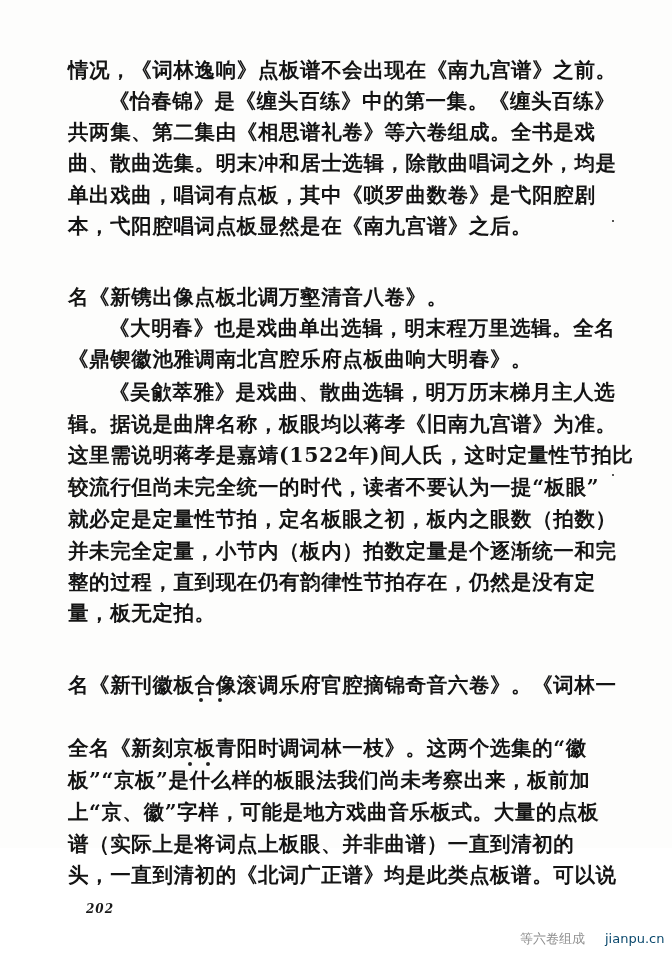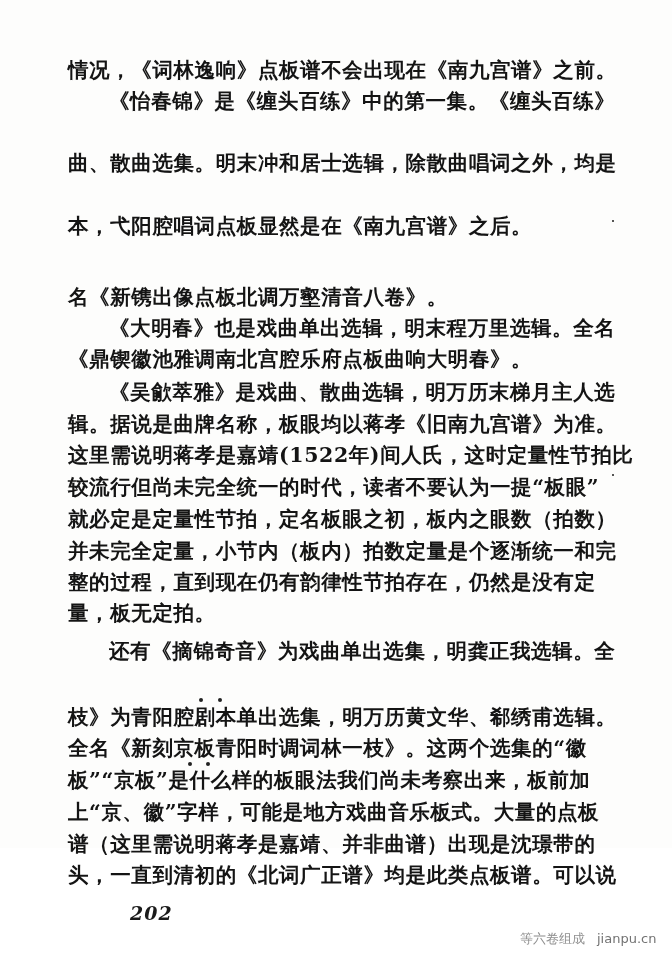--- a/index.html
+++ b/index.html
@@ -36,76 +36,76 @@
       left: 68px;
       text-indent: 41px;
     }
     .page-number {
       position: absolute;
       left: 86px;
       top: 902px;
       font-family: "DejaVu Serif", "Liberation Serif", serif;
       font-style: italic;
       font-weight: bold;
-      font-size: 19px;
+      font-size: 12px;
       letter-spacing: 1px;
       color: #1a1a1a;
-      margin-left: 44px;
     }
     .watermark {
       position: absolute;
       left: 520px;
       top: 930px;
       font-family: "DejaVu Sans", "Liberation Sans", sans-serif;
       font-size: 13px;
       color: #8f8f8f;
       white-space: nowrap;
     }
     .watermark .domain {
-      color: #737373;
-      margin-left: 12px;
+      color: #0c4a6e;
+      margin-left: 20px;
     }
     .dot {
       position: absolute;
       width: 4px; height: 4px;
       border-radius: 50%;
       background: #222;
     }
     .speck {
       position: absolute;
       width: 2px; height: 2px;
       background: #555;
     }
   </style>
 </head>
 <body>
 
 <div class="page">
 
   <div class="line" style="top:57px">情况，《词林逸响》点板谱不会出现在《南九宫谱》之前。</div>
   <div class="line indent" style="top:88px">《怡春锦》是《缠头百练》中的第一集。《缠头百练》</div>
+  <div class="line" style="top:119px">共两集、第二集由《相思谱礼卷》等六卷组成。全书是戏</div>
   <div class="line" style="top:150px">曲、散曲选集。明末冲和居士选辑，除散曲唱词之外，均是</div>
+  <div class="line" style="top:182px">单出戏曲，唱词有点板，其中《唢罗曲数卷》是弋阳腔剧</div>
   <div class="line" style="top:213px">本，弋阳腔唱词点板显然是在《南九宫谱》之后。</div>
   <div class="line" style="top:284px">名《新镌出像点板北调万壑清音八卷》。</div>
   <div class="line indent" style="top:315px">《大明春》也是戏曲单出选辑，明末程万里选辑。全名</div>
   <div class="line" style="top:346px">《鼎锲徽池雅调南北宫腔乐府点板曲响大明春》。</div>
   <div class="line indent" style="top:379px">《吴歈萃雅》是戏曲、散曲选辑，明万历末梯月主人选</div>
   <div class="line" style="top:411px">辑。据说是曲牌名称，板眼均以蒋孝《旧南九宫谱》为准。</div>
   <div class="line" style="top:442px">这里需说明蒋孝是嘉靖(1522年)间人氏，这时定量性节拍比</div>
   <div class="line" style="top:474px">较流行但尚未完全统一的时代，读者不要认为一提“板眼”</div>
   <div class="line" style="top:506px">就必定是定量性节拍，定名板眼之初，板内之眼数（拍数）</div>
   <div class="line" style="top:538px">并未完全定量，小节内（板内）拍数定量是个逐渐统一和完</div>
   <div class="line" style="top:569px">整的过程，直到现在仍有韵律性节拍存在，仍然是没有定</div>
   <div class="line" style="top:600px">量，板无定拍。</div>
-  <div class="line indent" style="top:638px">还有《摘锦奇音》为戏曲单出选集，明龚正我选辑。全</div>
-  <div class="line" style="top:704px">枝》为青阳腔剧本单出选集，明万历黄文华、郗绣甫选辑。</div>
+  <div class="line" style="top:672px">名《新刊徽板合像滚调乐府官腔摘锦奇音六卷》。《词林一</div>
   <div class="line" style="top:735px">全名《新刻京板青阳时调词林一枝》。这两个选集的“徽</div>
   <div class="line" style="top:767px">板”“京板”是什么样的板眼法我们尚未考察出来，板前加</div>
   <div class="line" style="top:799px">上“京、徽”字样，可能是地方戏曲音乐板式。大量的点板</div>
-  <div class="line" style="top:831px">谱（这里需说明蒋孝是嘉靖、并非曲谱）出现是沈璟带的</div>
+  <div class="line" style="top:831px">谱（实际上是将词点上板眼、并非曲谱）一直到清初的</div>
   <div class="line" style="top:862px">头，一直到清初的《北词广正谱》均是此类点板谱。可以说</div>
 
   <span class="dot" style="left:199px; top:698px"></span>
   <span class="dot" style="left:218px; top:698px"></span>
   <span class="dot" style="left:188px; top:762px"></span>
   <span class="dot" style="left:206px; top:762px"></span>
 
   <span class="speck" style="left:612px; top:220px"></span>
   <span class="speck" style="left:612px; top:474px"></span>
   <span class="speck" style="left:232px; top:305px"></span>

